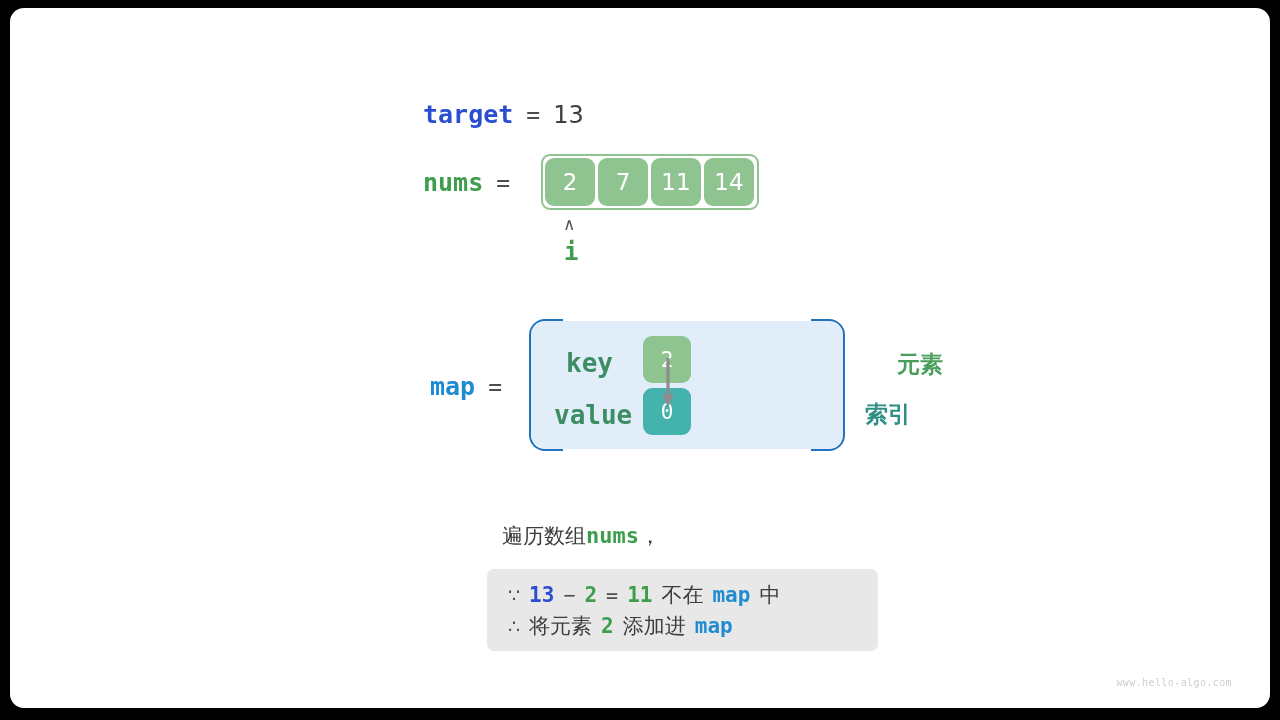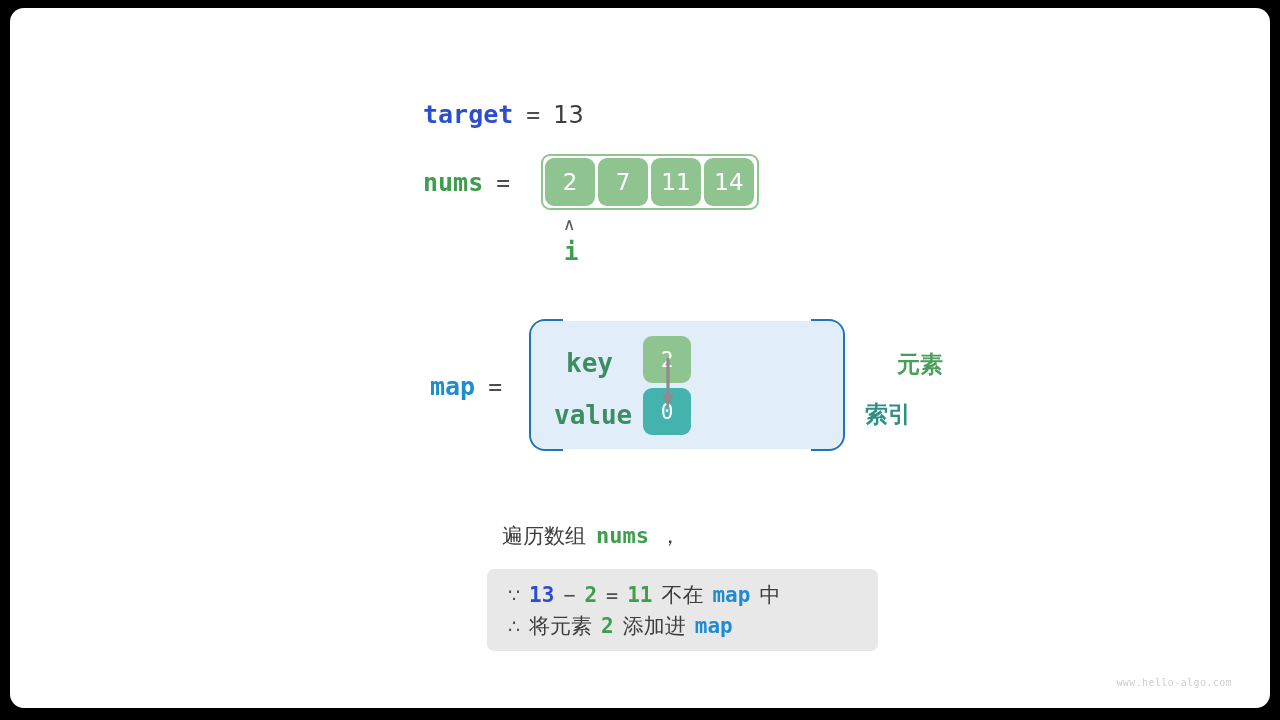--- a/index.html
+++ b/index.html
@@ -233,21 +233,20 @@
   #label-element { left: 855px; top: 341px; color: #4a9e5c; margin-left: 32px; }
   #label-index   { left: 855px; top: 391px; color: #2f8f84; text-align: center; }
 
   
   #caption-line {
     position: absolute;
     left: 492px;
     top: 513px;
     display: flex;
     align-items: baseline;
-    gap: 10px;
     white-space: nowrap;
     font-family: "DejaVu Sans", sans-serif;
     font-size: 22px;
     color: #3d3d3d;
   }
   .kw-green-mono {
     font-family: "DejaVu Sans Mono", monospace;
     font-weight: bold;
     color: #3f9e4d;
     font-size: 22px;

